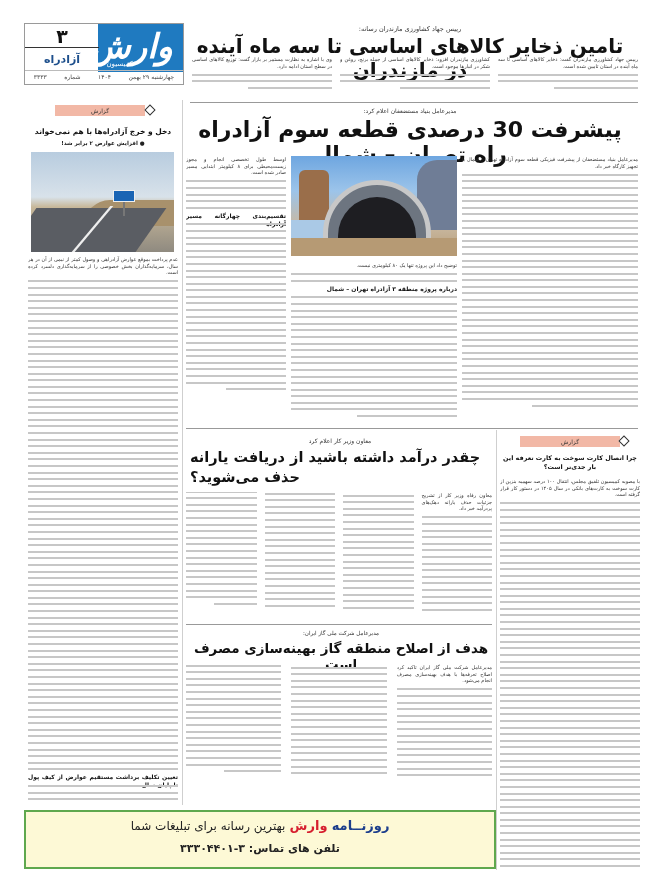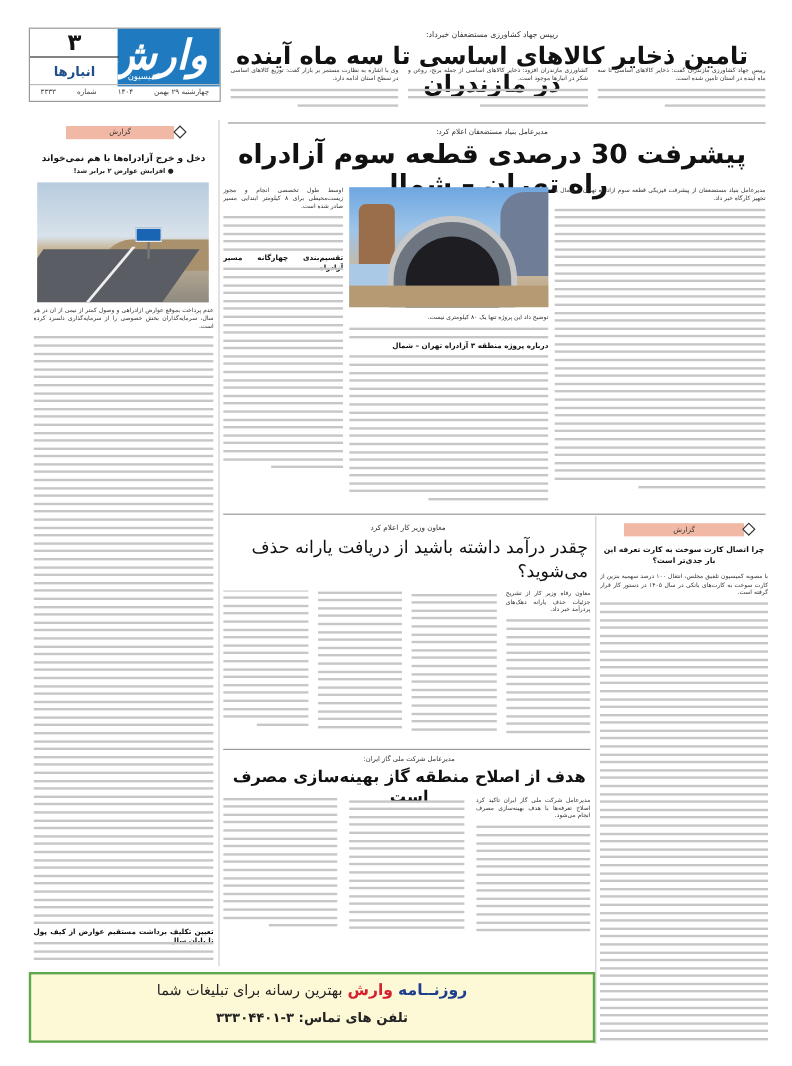--- a/index.html
+++ b/index.html
@@ -49,21 +49,21 @@
   .left-sub { left: 28px; width: 150px; top: 140px; text-align: center; font-size: 5.6px; font-weight: bold; color: #222; }
   .highway-photo { left: 31px; top: 152px; width: 143px; height: 100px; overflow: hidden; background: linear-gradient(#b8ccdf 0%, #d8e2ea 45%, #c8b89a 55%, #8f8a80 100%); }
   .hw-road { position: absolute; left: -10px; bottom: 0; width: 130px; height: 44px; background: #5a5d63; transform: skewX(-35deg); }
   .hw-hill { position: absolute; right: 0; top: 48px; width: 90px; height: 26px; background: #a8916c; border-radius: 40px 0 0 0; }
   .hw-sign { position: absolute; left: 82px; top: 38px; width: 22px; height: 12px; background: #1a64b4; border: 1px solid #eee; }
   .hw-post { position: absolute; left: 92px; top: 50px; width: 2px; height: 14px; background: #777; }
   .hw-line { position: absolute; left: 60px; bottom: 0; width: 3px; height: 46px; background: #eee; transform: skewX(-40deg); }
 
   
   .sub-kicker { left: 190px; width: 300px; top: 437px; text-align: center; font-size: 6px; color: #333; }
-  .sub-headline { left: 190px; width: 300px; top: 447px; text-align: right; font-size: 14.5px; font-weight: normal; line-height: 20px; color: #111; }
+  .sub-headline { left: 190px; width: 300px; top: 447px; text-align: left; font-size: 14.5px; font-weight: bold; line-height: 20px; color: #111; }
 
   
   .gas-kicker { left: 186px; width: 310px; top: 630px; text-align: center; font-size: 5.6px; color: #333; }
   .gas-headline { left: 186px; width: 310px; top: 640px; text-align: center; font-size: 13.5px; font-weight: bold; color: #111; }
 
   
   .right-title { left: 500px; width: 140px; top: 454px; text-align: center; font-size: 6.4px; font-weight: bold; line-height: 9px; color: #111; }
 
   
   .ad { left: 24px; top: 810px; width: 472px; height: 59px; background: #fdf9d6; border: 2px solid #5fa84e; text-align: center; direction: rtl; }
@@ -75,30 +75,30 @@
 </style>
 </head>
 <body>
 
 <div class="abs masthead">
   <div class="mh-logo">
     <span class="big">وارش</span>
     <span class="small">کمیسیون</span>
   </div>
   <div class="mh-page">۳</div>
-  <div class="mh-section">انبارها</div>
+  <div class="mh-section">آزادراه</div>
   <div class="mh-date">
     <span>چهارشنبه ۲۹ بهمن</span>
     <span>۱۴۰۴</span>
     <span>شماره</span>
     <span>۳۳۳۳</span>
   </div>
 </div>
 
-<div class="abs top-kicker">رییس جهاد کشاورزی مستضعفان خبرداد:</div>
+<div class="abs top-kicker">رییس جهاد کشاورزی مازندران رسانه:</div>
 <div class="abs top-headline">تامین ذخایر کالاهای اساسی تا سه ماه آینده در مازندران</div>
 <div class="col" style="right:22px; width:140px; top:56px; height:44px;">
   <span class="lead">رییس جهاد کشاورزی مازندران گفت: ذخایر کالاهای اساسی تا سه ماه آینده در استان تامین شده است.</span>
   <span class="line"></span>
     <span class="line"></span>
     <span class="line short"></span>
 </div>
 <div class="col" style="right:170px; width:150px; top:56px; height:44px;">
   <span class="lead">کشاورزی مازندران افزود: ذخایر کالاهای اساسی از جمله برنج، روغن و شکر در انبارها موجود است.</span>
   <span class="line"></span>

